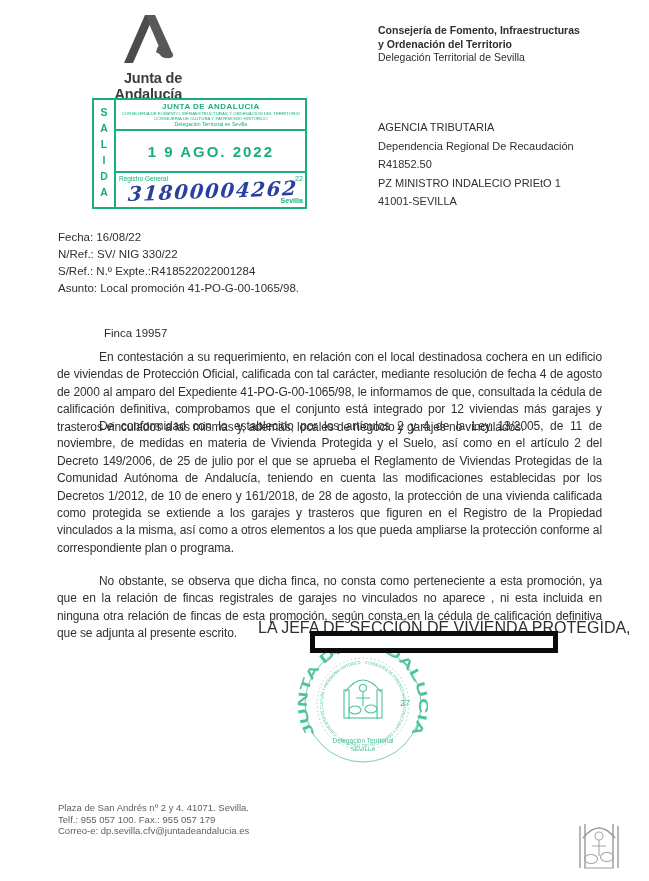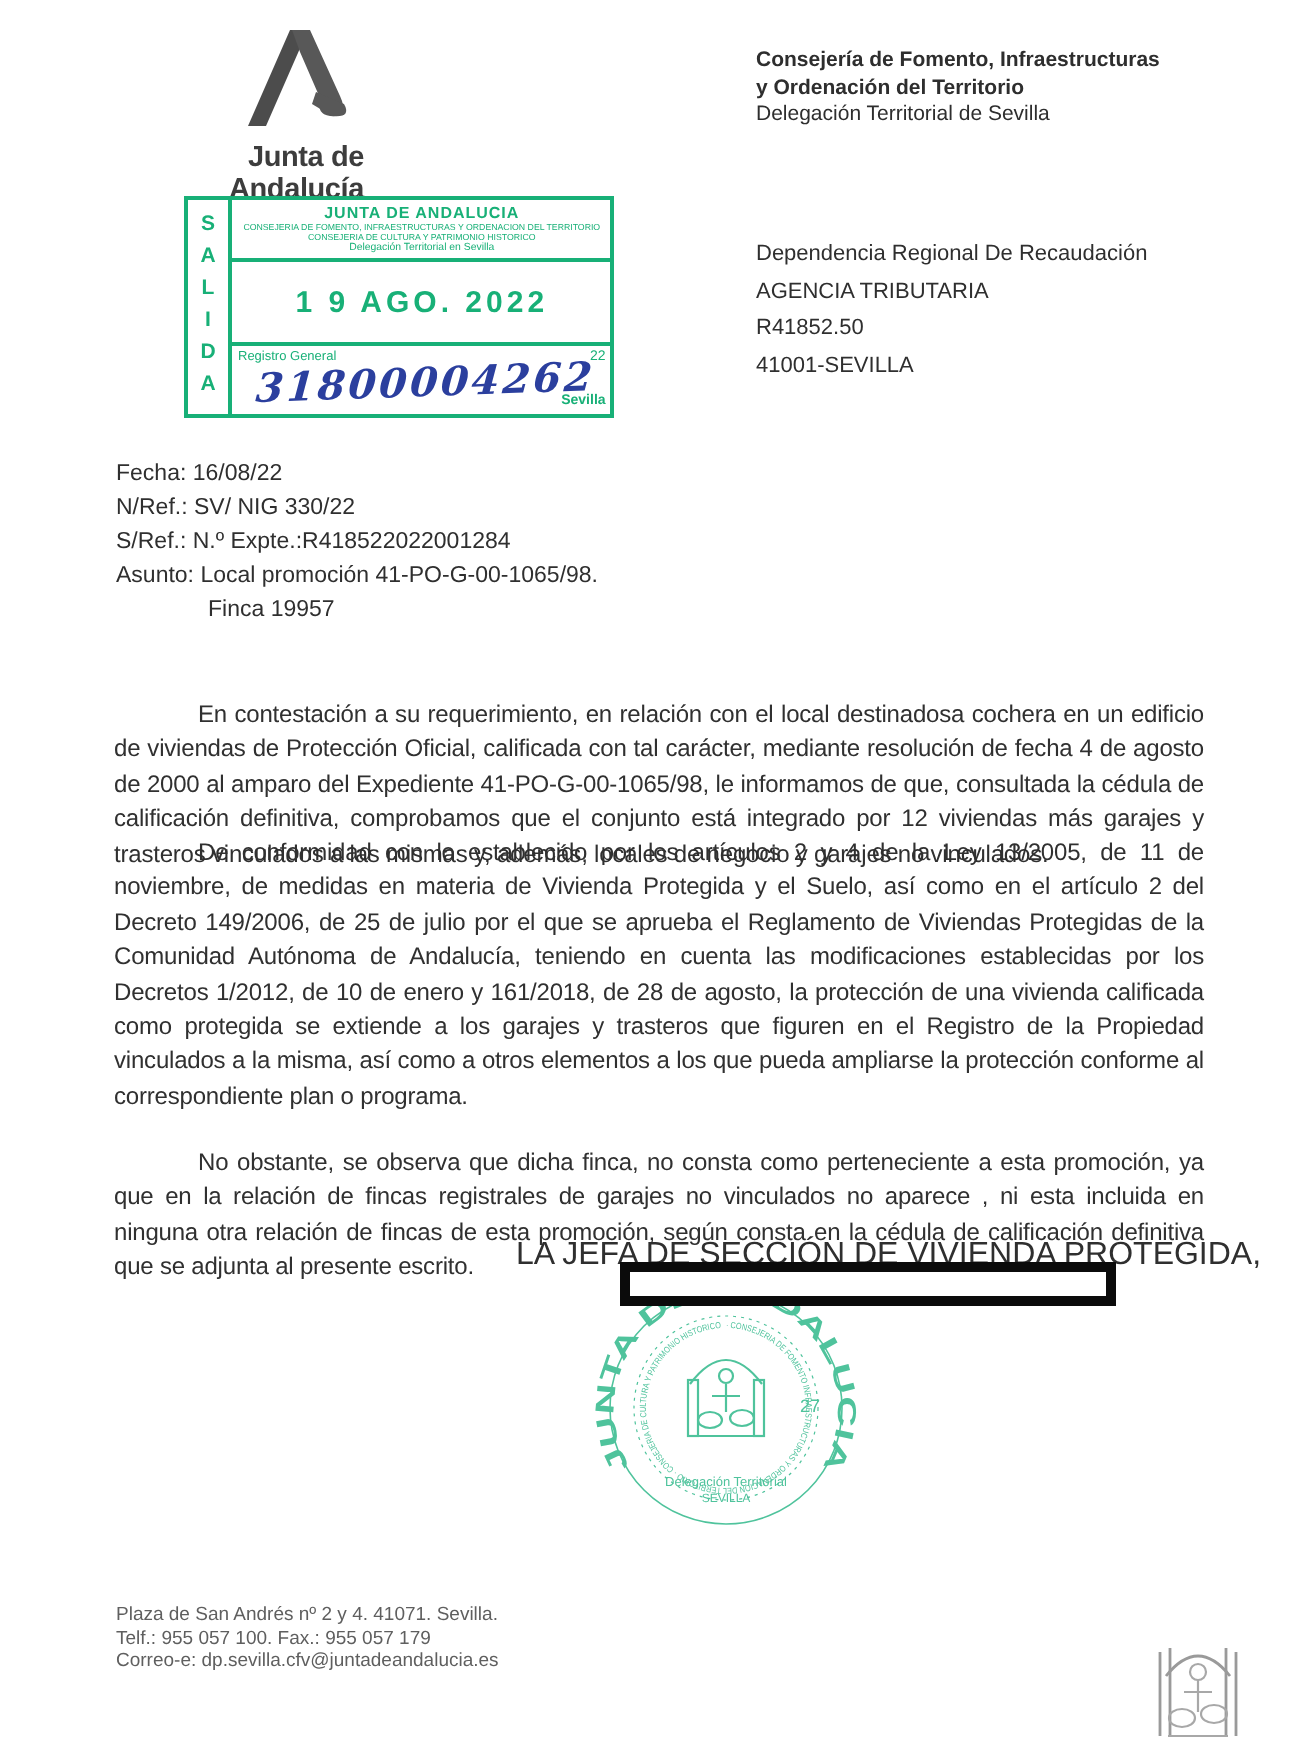--- a/index.html
+++ b/index.html
@@ -35,21 +35,21 @@
   .reg-city{position:absolute;right:3px;bottom:3px;font-size:7px;font-weight:700;}
   .reg-number{
     position:absolute;left:12px;top:6px;color:#2b3f9e;font-family:"DejaVu Serif",serif;
     font-style:italic;font-size:20px;letter-spacing:1.5px;transform:rotate(-2deg) skewX(-6deg);
     font-weight:700;
   }
   
   .recipient{position:absolute;left:378px;top:118px;font-size:11px;line-height:18.5px;color:#2f2f2f;}
   
   .refblock{position:absolute;left:58px;top:229px;font-size:11.5px;line-height:17px;color:#2f2f2f;}
-  .refblock .indent{margin-left:46px;}
+  .refblock .indent{margin-left:46px;margin-top:28px;}
   
   .para{
     position:absolute;left:57px;width:545px;margin:0;font-size:12px;line-height:17.4px;
     text-align:justify;text-indent:42px;color:#303030;letter-spacing:-0.1px;
   }
   .p1{top:307px;margin-top:42px;}
   .p2{top:418px;}
   .p3{top:573px;}
   
   .sig-title{position:absolute;left:258px;top:619px;font-size:16px;color:#2f2f2f;}
@@ -97,23 +97,24 @@
       <div class="stamp-reg" data-interactable="false">
         <span class="reg-label" data-interactable="false">Registro General</span>
         <span class="reg-code" data-interactable="false">22</span>
         <span class="reg-number" data-interactable="false">31800004262</span>
         <span class="reg-city" data-interactable="false">Sevilla</span>
       </div>
     </div>
   </div>
 
   <div class="recipient" data-interactable="false">
+    <div data-interactable="false">AGENCIA TRIBUTARIA</div>
     <div data-interactable="false">Dependencia Regional De Recaudación</div>
-    <div data-interactable="false">AGENCIA TRIBUTARIA</div>
     <div data-interactable="false">R41852.50</div>
+    <div data-interactable="false">PZ MINISTRO INDALECIO PRIEtO 1</div>
     <div data-interactable="false">41001-SEVILLA</div>
   </div>
 
   <div class="refblock" data-interactable="false">
     <div data-interactable="false">Fecha: 16/08/22</div>
     <div data-interactable="false">N/Ref.: SV/ NIG  330/22</div>
     <div data-interactable="false">S/Ref.: N.º Expte.:R418522022001284</div>
     <div data-interactable="false">Asunto: Local  promoción 41-PO-G-00-1065/98.</div>
     <div class="indent" data-interactable="false">Finca 19957</div>
   </div>

